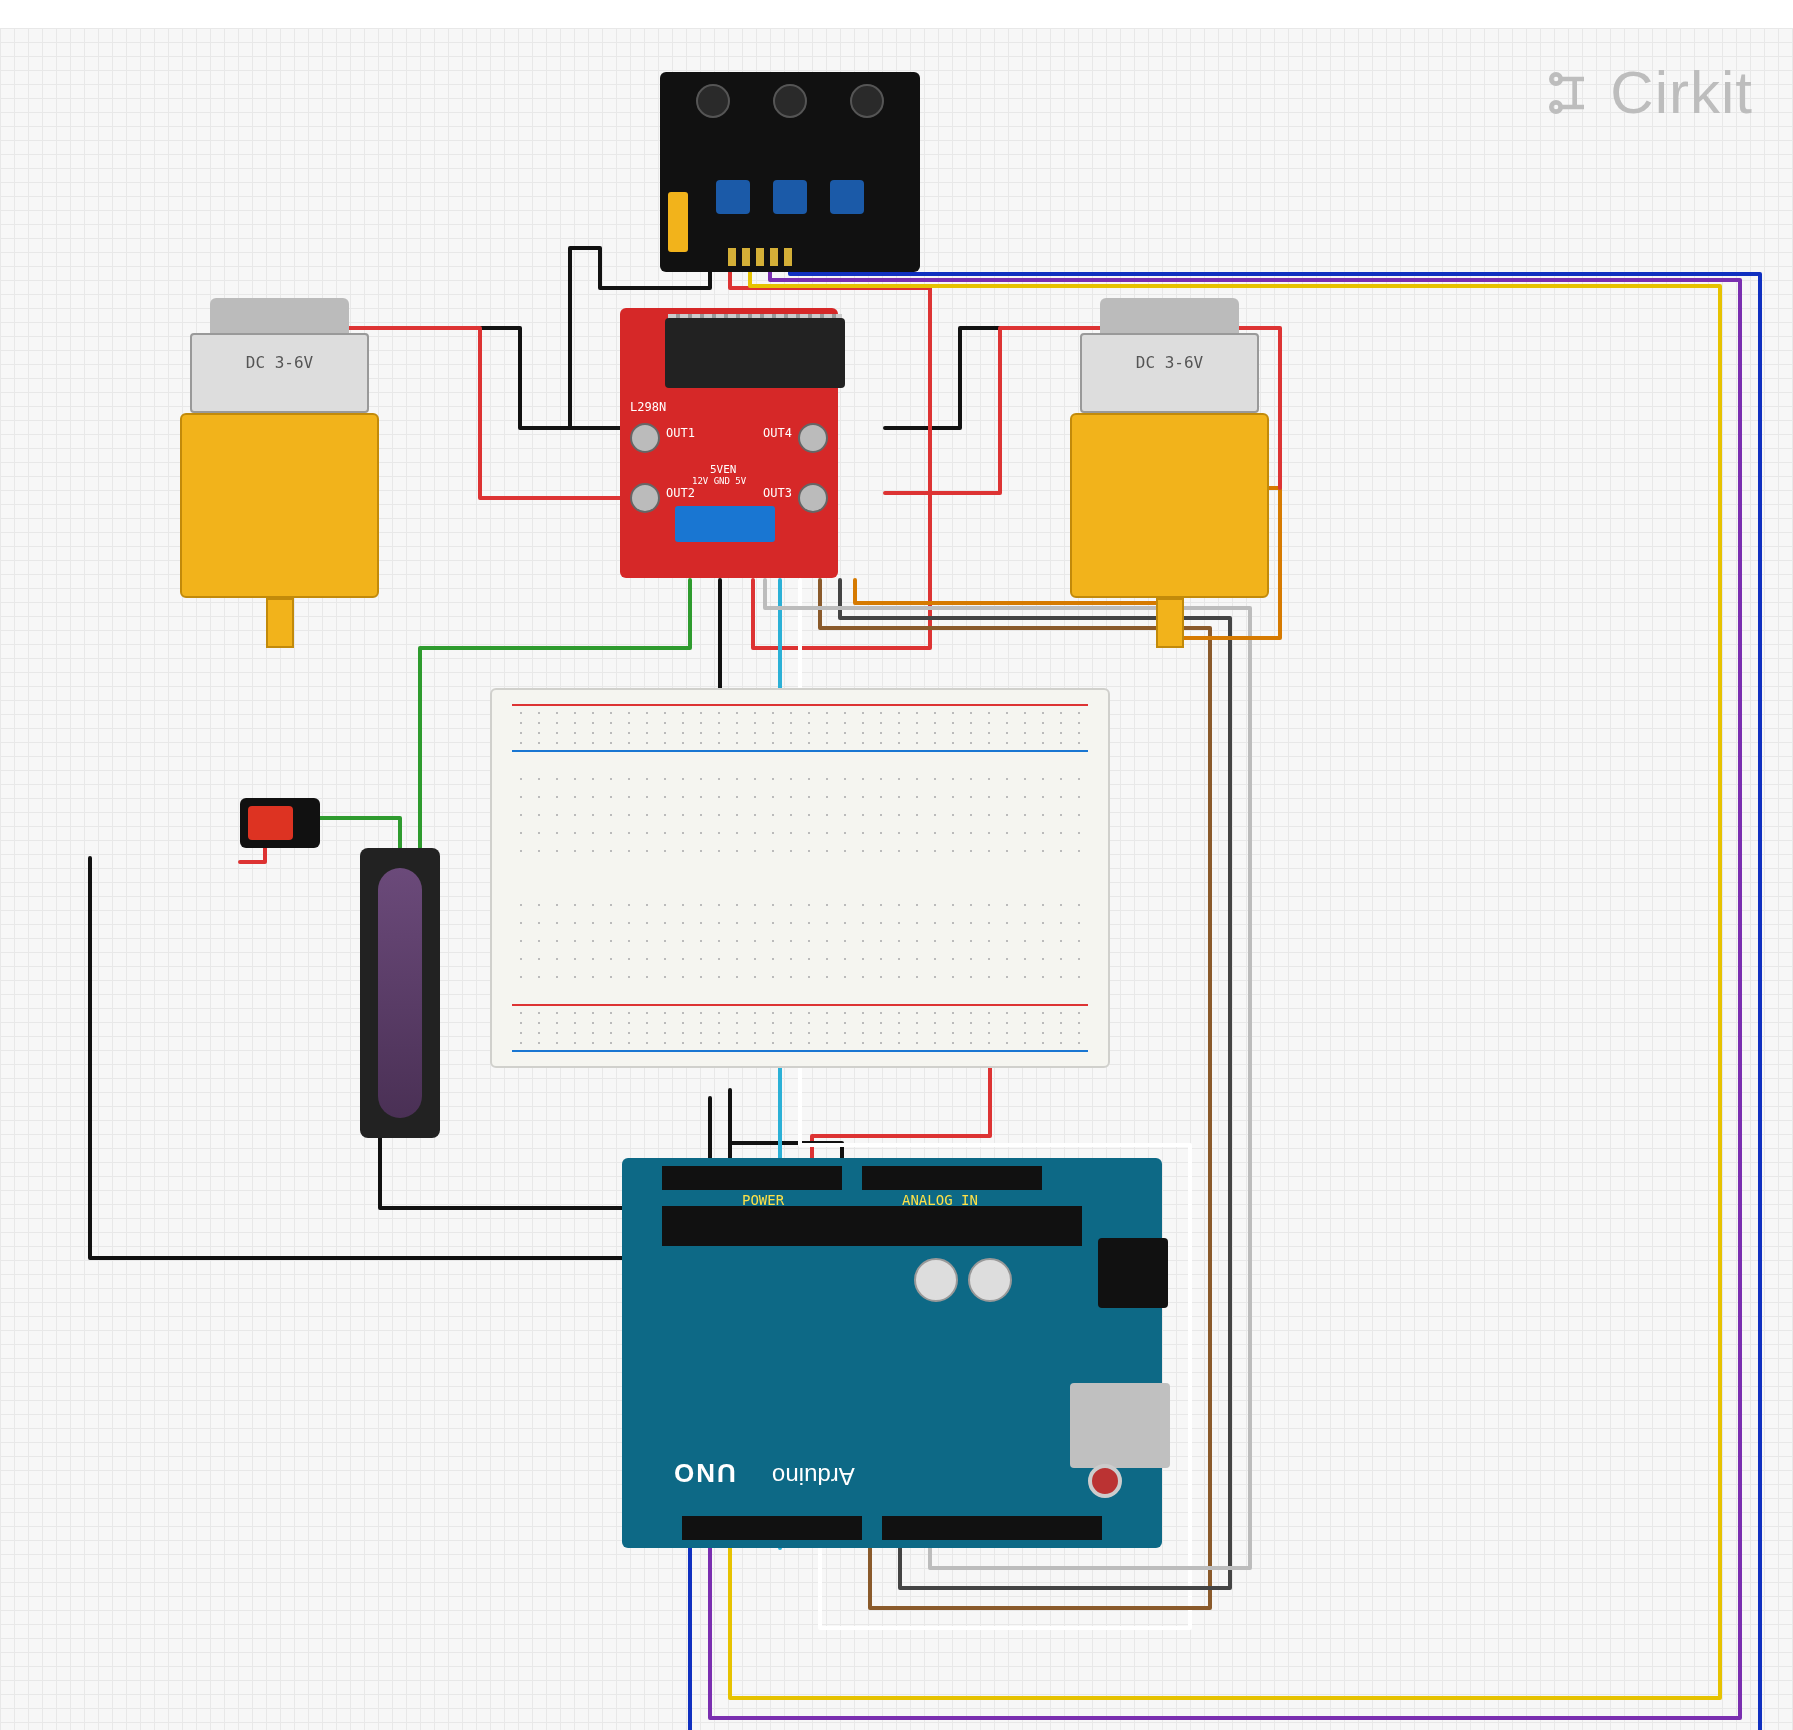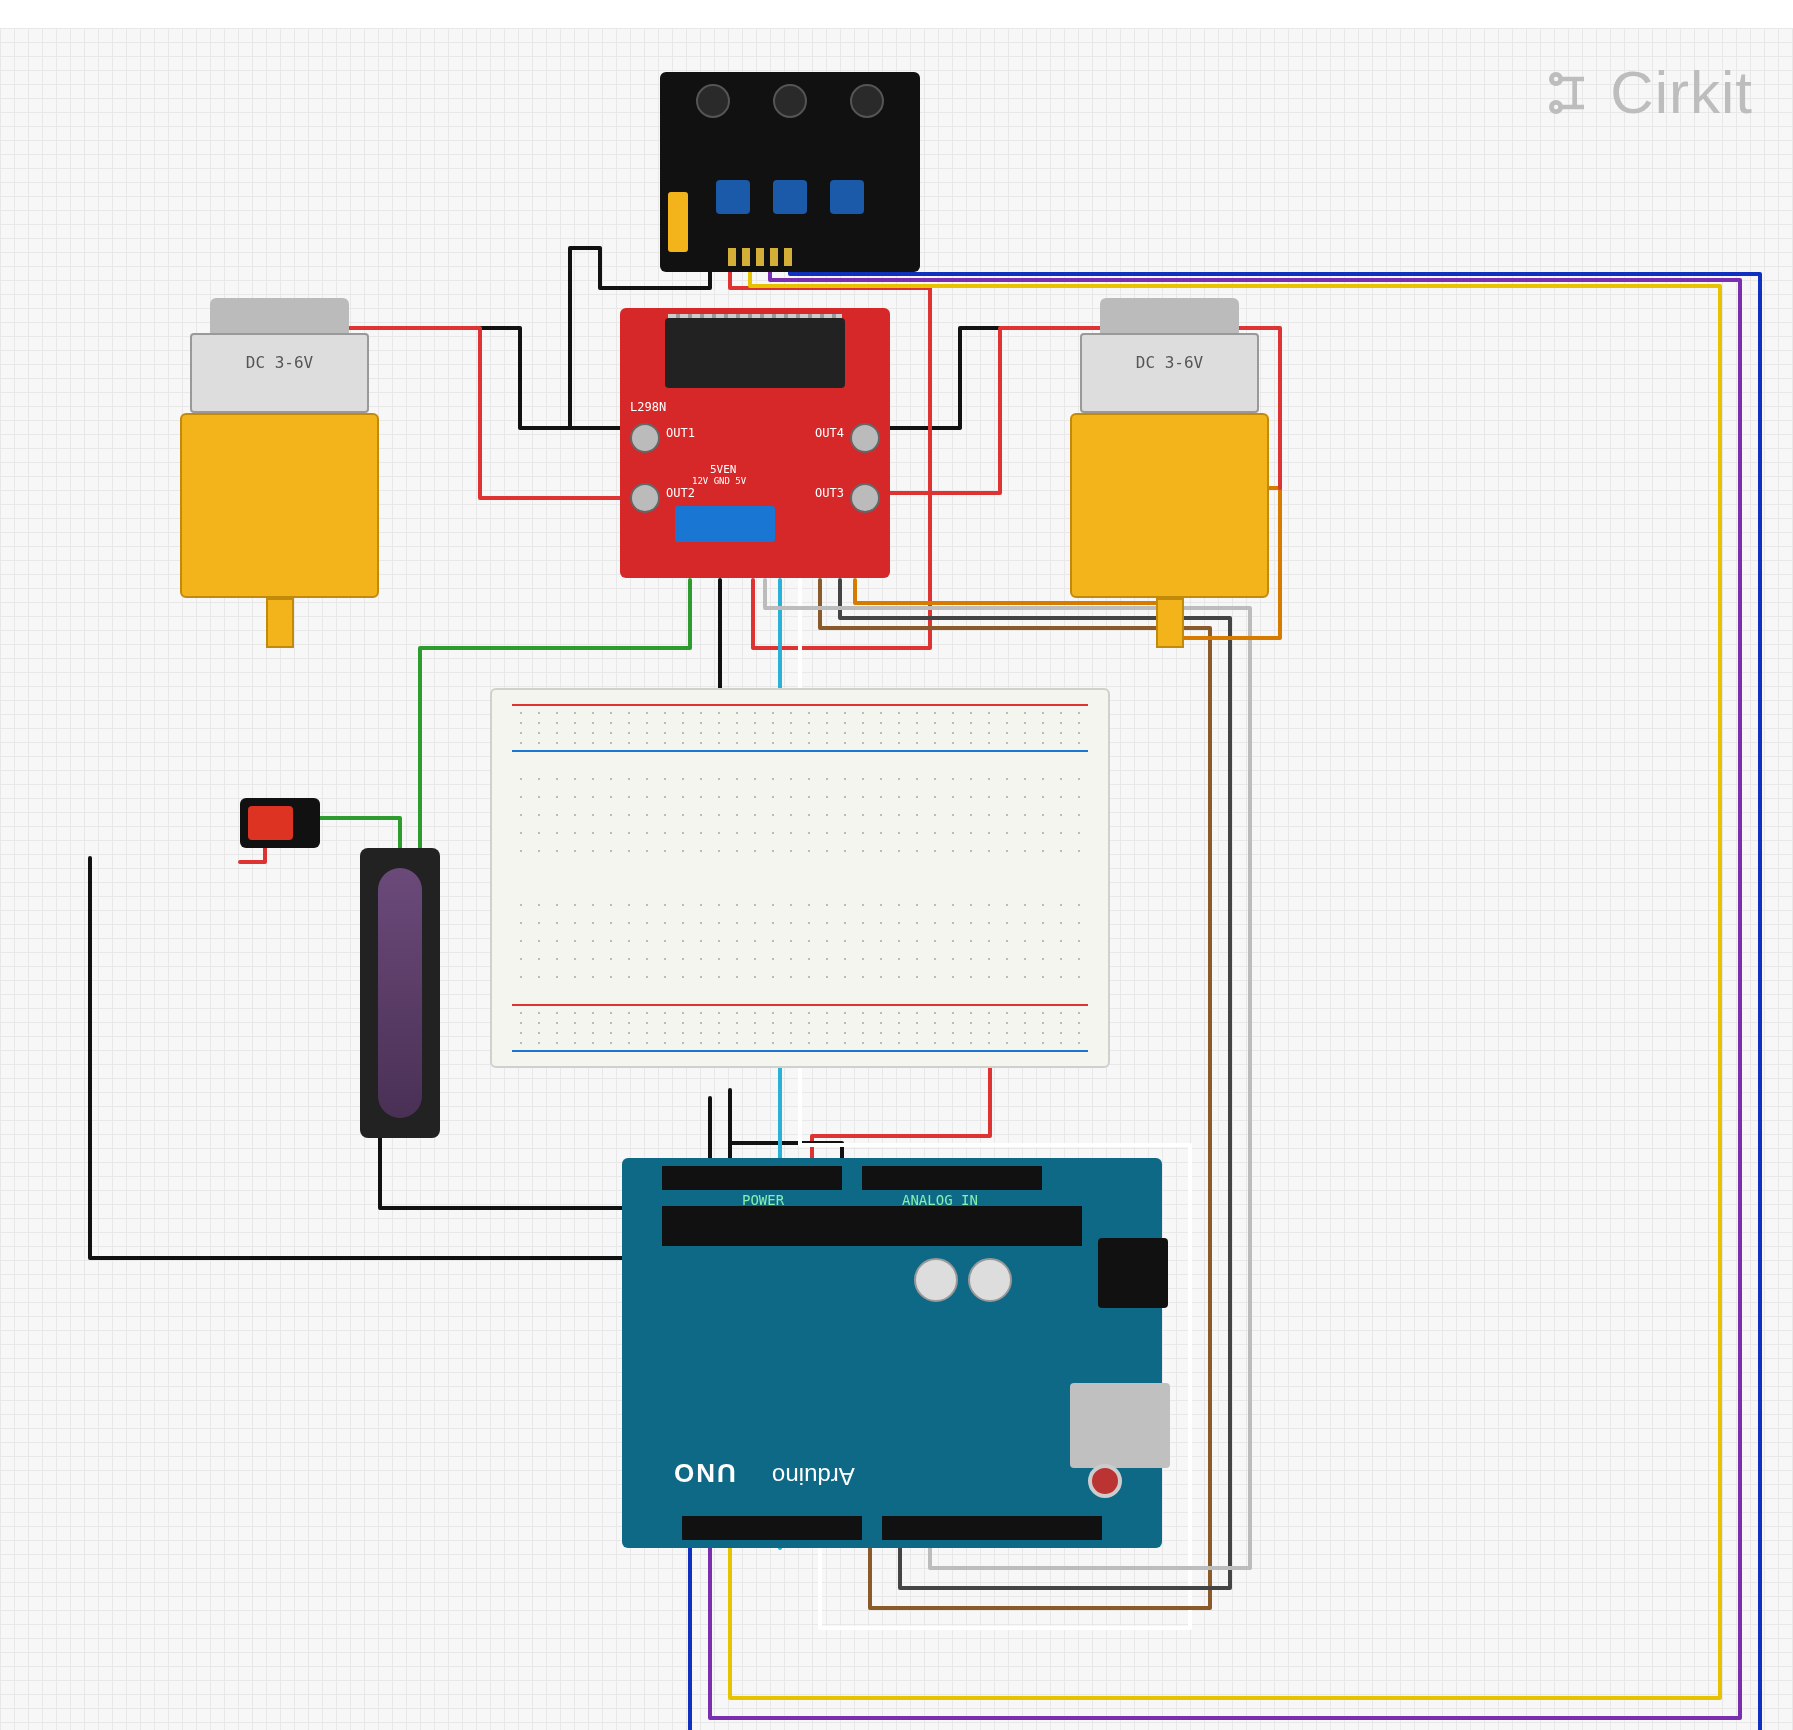--- a/index.html
+++ b/index.html
@@ -58,21 +58,21 @@
 .motor{ width:199px; height:350px; }
 .motor .top{position:absolute; top:0; left:30px; right:30px; height:35px; background:#bbb; border-radius:6px 6px 0 0;}
 .motor .can{position:absolute; top:35px; left:10px; right:10px; height:80px; background:#ddd; border:2px solid #999; border-radius:4px;}
 .motor .gear{position:absolute; top:115px; left:0; right:0; bottom:50px; background:#f2b31b; border:2px solid #c28a0a; border-radius:6px;}
 .motor .shaft{position:absolute; bottom:0; left:50%; transform:translateX(-50%); width:28px; height:50px; background:#f2b31b; border:2px solid #c28a0a;}
 .motor .txt{position:absolute; top:55px; left:0; right:0; text-align:center; font-family:monospace; font-size:16px; color:#555;}
 .motor-left{ left:180px; top:270px;}
 .motor-right{ left:1070px; top:270px;}
 
 
-.l298n{ width:270px; height:270px; left:620px; top:280px; background:#d62828; border-radius:6px;}
+.l298n{ width:218px; height:270px; left:620px; top:280px; background:#d62828; border-radius:6px;}
 .l298n .chip{position:absolute; top:10px; left:45px; width:180px; height:70px; background:#222; border-radius:4px;}
 .l298n .heatsink{position:absolute; top:6px; left:48px; width:174px; height:50px; background:repeating-linear-gradient(90deg,#ccc 0 8px,#999 8px 12px);}
 .l298n .screw{position:absolute; width:30px; height:30px; background:#bbb; border:2px solid #666; border-radius:50%;}
 .l298n .screw.s1{top:115px; left:10px;} .l298n .screw.s2{top:175px; left:10px;}
 .l298n .screw.s3{top:115px; right:10px;} .l298n .screw.s4{top:175px; right:10px;}
 .l298n .term{position:absolute; bottom:36px; left:55px; width:100px; height:36px; background:#1976d2; border-radius:3px;}
 .l298n .lbl{position:absolute; font-family:monospace; font-size:12px; color:#fff;}
 
 
 .ksensor{ width:260px; height:200px; left:660px; top:44px; background:#111; border-radius:6px;}
@@ -99,21 +99,21 @@
 .arduino .jack{position:absolute; right:-6px; top:80px; width:70px; height:70px; background:#111; border-radius:4px;}
 .arduino .hdr{position:absolute; height:24px; background:#111;}
 .arduino .hdr.top1{top:8px; left:40px; width:180px;}
 .arduino .hdr.top2{top:8px; left:240px; width:180px;}
 .arduino .hdr.bot1{bottom:8px; left:60px; width:180px;}
 .arduino .hdr.bot2{bottom:8px; left:260px; width:220px;}
 .arduino .chip{position:absolute; left:40px; top:48px; width:420px; height:40px; background:#111;}
 .arduino .reset{position:absolute; right:40px; bottom:50px; width:34px; height:34px; background:#b33; border-radius:50%; border:4px solid #ccc;}
 .arduino .caps{position:absolute; right:150px; top:100px; display:flex; gap:10px;}
 .arduino .caps span{width:44px; height:44px; background:#ddd; border-radius:50%; border:2px solid #999;}
-.arduino .txt{position:absolute; font-family:monospace; color:#86efac; font-size:14px;}
+.arduino .txt{position:absolute; font-family:monospace; color:#fde047; font-size:14px;}
 .arduino .uno{position:absolute; left:50px; bottom:60px; transform:rotate(180deg); color:#fff; font-weight:700; font-size:26px; letter-spacing:2px;}
 .arduino .ardlogo{position:absolute; left:150px; bottom:58px; transform:rotate(180deg); color:#fff; font-size:24px;}
 
 
 .wires{position:absolute; inset:0; pointer-events:none;}
 .wires path{fill:none; stroke-width:4; stroke-linecap:round; stroke-linejoin:round;}
 </style>
 </head>
 <body>
 

